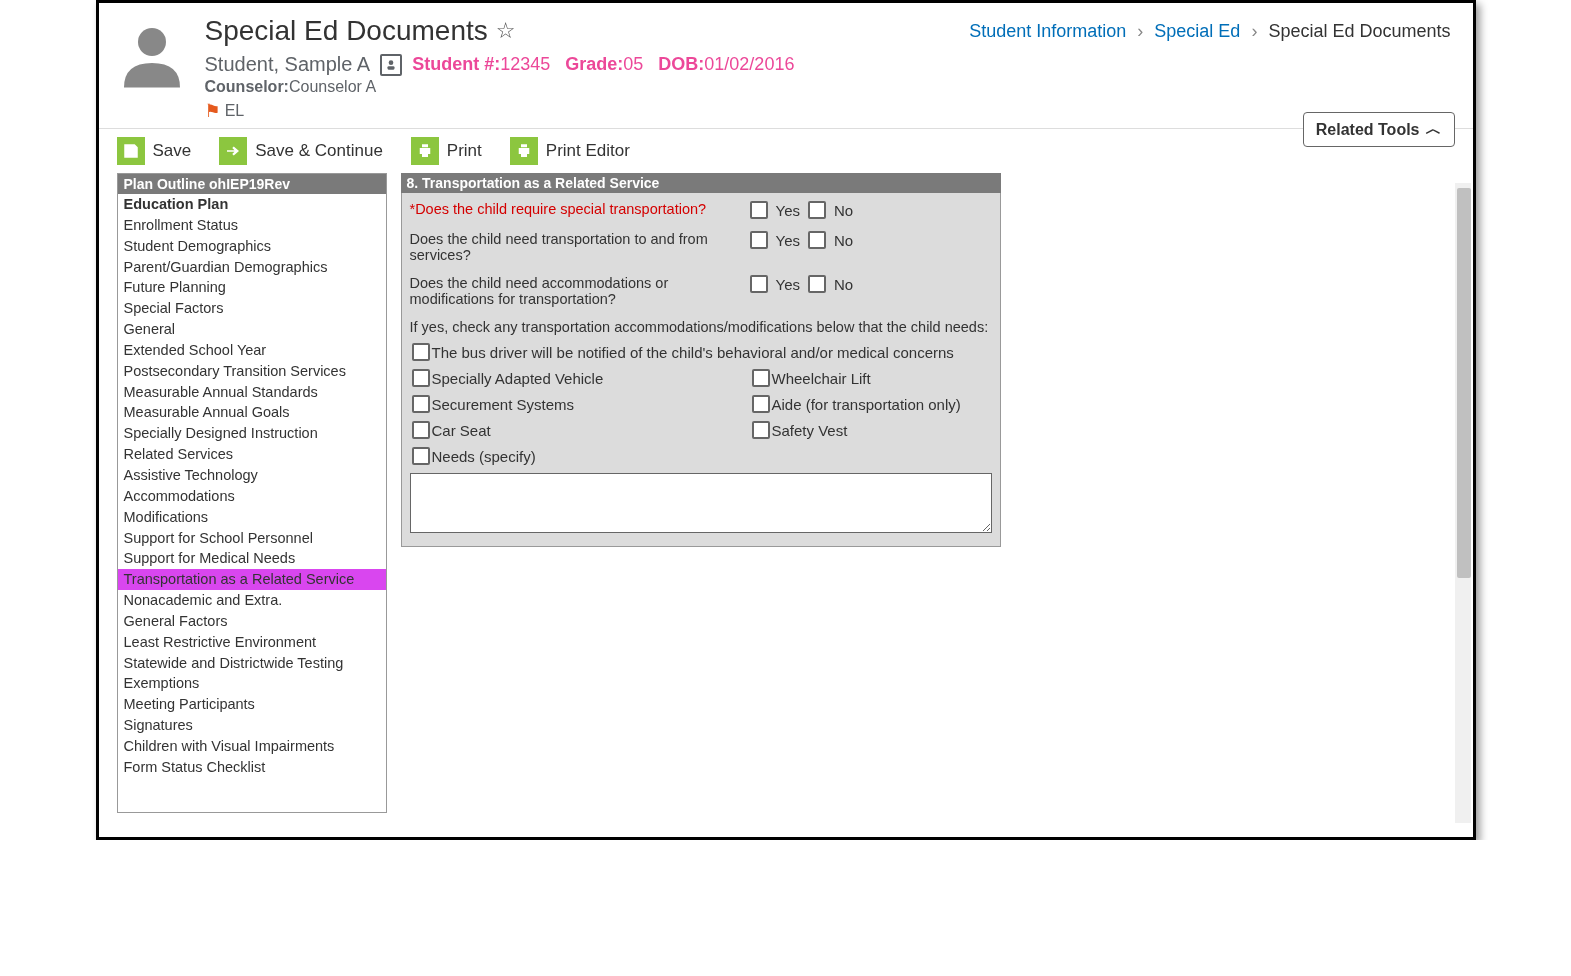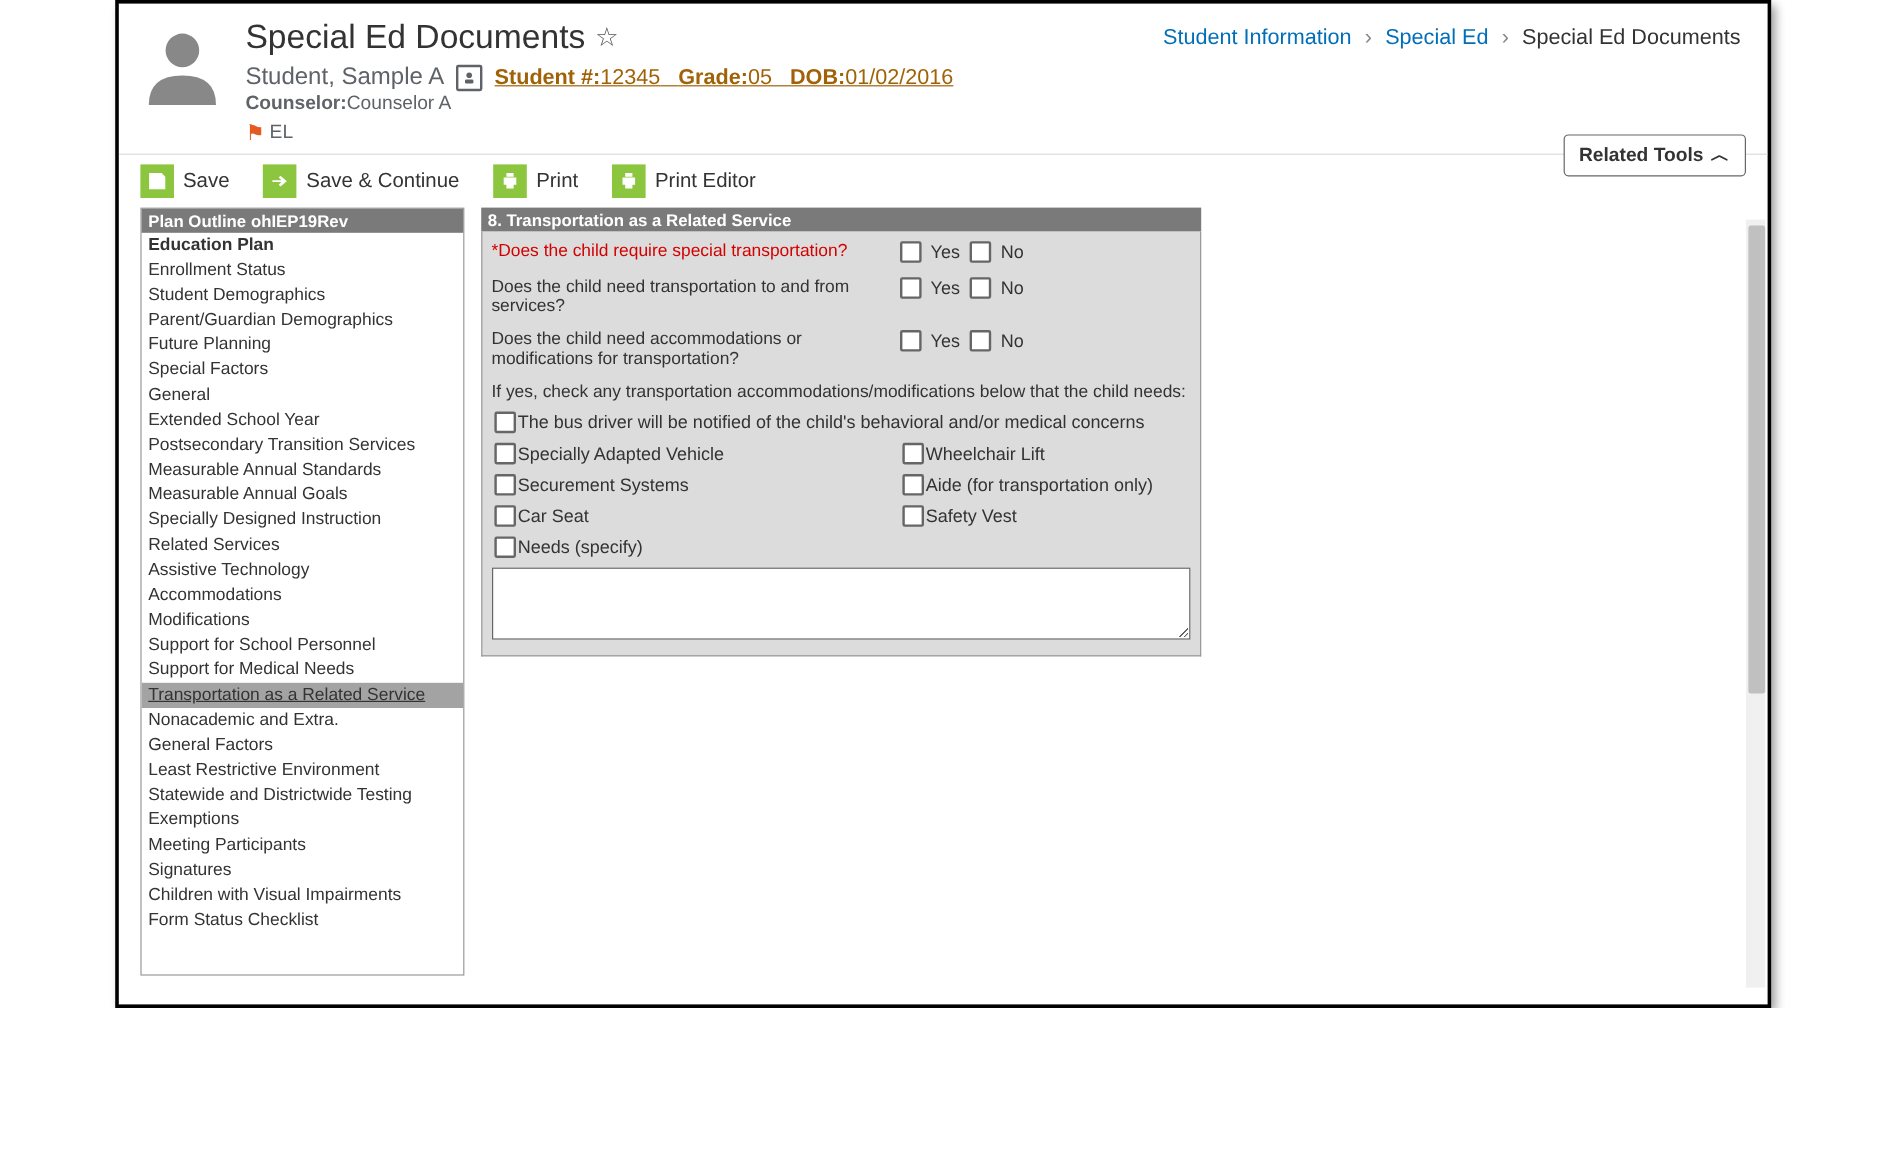--- a/index.html
+++ b/index.html
@@ -44,21 +44,21 @@
   .star { color: #555; font-size: 22px; }
   .student-line {
     font-size: 20px;
     color: #5f6368;
     display: flex;
     align-items: center;
     gap: 10px;
     margin-top: 6px;
   }
   .student-line .badge-icon { width: 22px; height: 22px; border:2px solid #5f6368; border-radius:2px; display:inline-flex; align-items:center; justify-content:center;}
-  .student-meta { font-size: 18px; color:#a16207;text-decoration:underline; }
+  .student-meta { font-size: 18px; color:#ec4899; }
   .student-meta strong { font-weight:700; }
   .counselor-line { font-size: 16px; color:#5f6368; margin-top:2px; }
   .flag-line { margin-top: 4px; display:flex; align-items:center; gap:4px; font-size:16px; color:#5f6368;}
   .flag { color:#e55a1e; font-size:18px;}
   .breadcrumbs {
     position:absolute; top:18px; right:22px; font-size:18px; color:#333;
   }
   .breadcrumbs a { color:#006eb8; text-decoration:none; }
   .breadcrumbs .sep { color:#888; margin:0 6px; }
   .related-tools {
@@ -95,21 +95,21 @@
   .side-header {
     background:#7a7a7a; color:#fff; font-weight:700;
     padding:2px 6px; font-size:14px;
   }
   .side-list { flex:1; overflow:auto;}
   .side-item {
     padding:1px 6px; font-size:14.5px; cursor:pointer;
     line-height:1.3;
   }
   .side-item.bold { font-weight:700; }
-  .side-item.selected { background:#a3a3a3;text-decoration:underline; }
+  .side-item.selected { background:#d946ef; }
   .content {
     flex:0 0 auto; width:600px;
   }
   .panel-header {
     background:#7a7a7a; color:#fff; font-weight:700;
     padding:2px 6px; font-size:14px;
   }
   .panel-body {
     background:#dcdcdc; border:1px solid #999; border-top:none;
     padding:4px 8px 10px 8px;

